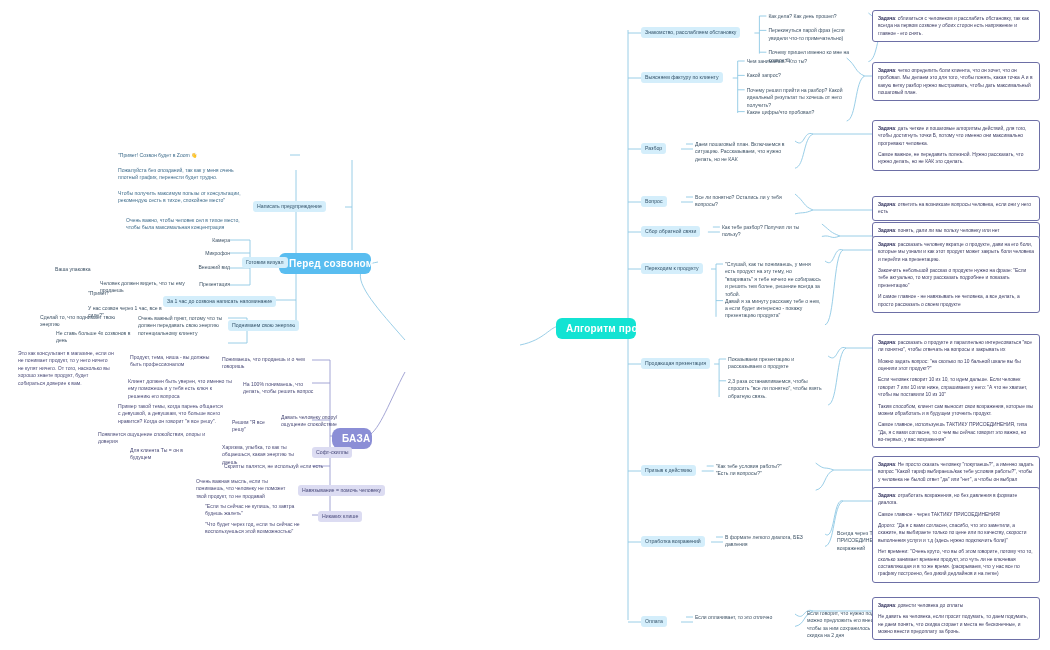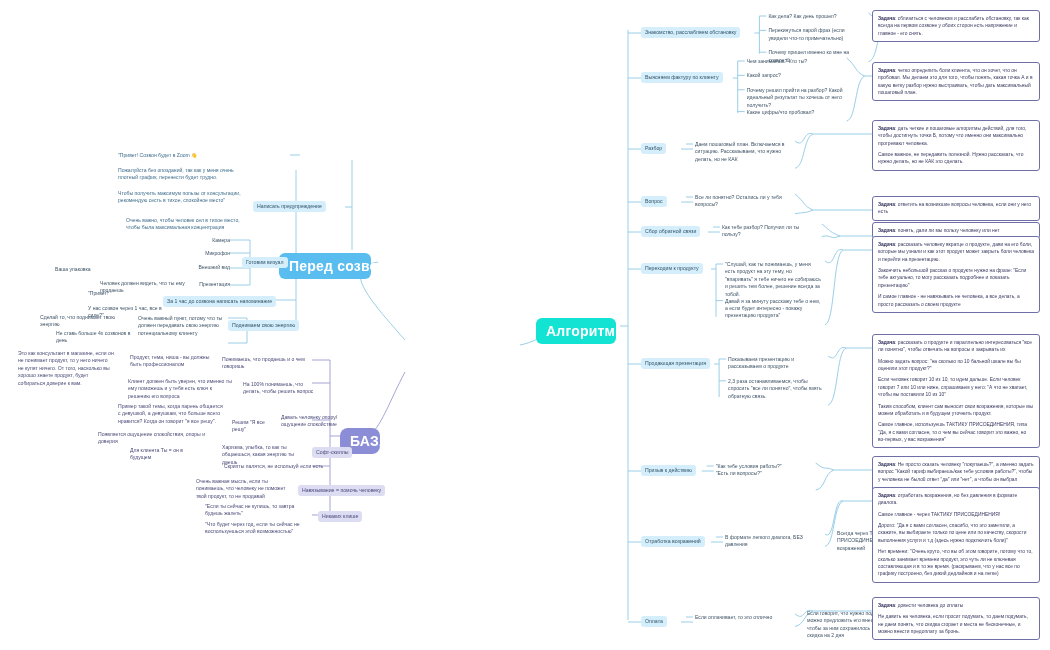--- a/index.html
+++ b/index.html
@@ -10,21 +10,21 @@
   svg.wires{position:absolute;left:0;top:0;width:1050px;height:650px;pointer-events:none;}
 
   .node{position:absolute;box-sizing:border-box;}
 
   
   .root{background:#8ee0a4;border-radius:7px;color:#ffffff;
         font-size:14.5px;font-weight:bold;line-height:1.25;
         text-align:center;padding:9px 12px;letter-spacing:.2px;}
 
   
-  .pill{border-radius:6px;color:#ffffff;font-size:14px;font-weight:bold;
+  .pill{border-radius:6px;color:#ffffff;font-size:10px;font-weight:bold;
         text-align:center;padding:5px 10px;letter-spacing:.2px;white-space:nowrap;}
   .pill.blue{background:#59bdf0;}
   .pill.cyan{background:#13e3d3;}
   .pill.violet{background:#8b8ed6;}
 
   
   .chip{background:#d4eefb;color:#35546b;border-radius:3px;
         font-size:5.2px;padding:2px 4px;white-space:nowrap;line-height:1.3;}
   .chip.v{background:#dcdcf2;color:#494a7a;}
 
@@ -143,25 +143,25 @@
         <path d="M795,614 C805,622 803,607 813,611 C803,615 805,624.4 795,626.4"></path>
         <path d="M813,611 L872,611"></path>
       </g>
     </svg>
 
 
   <div class="node pill blue" style="left:279px;top:253px;width:92px;">
     <span>Перед созвоном</span>
   </div>
 
-  <div class="node pill violet" style="left:340px;top:428px;width:40px;border-radius:8px;">
+  <div class="node pill violet" style="left:332px;top:428px;width:40px;border-radius:8px;">
     <span>БАЗА</span>
   </div>
 
-  <div class="node pill cyan" style="left:536px;top:318px;width:80px;">
+  <div class="node pill cyan" style="left:556px;top:318px;width:80px;">
     <span>Алгоритм проведения</span>
   </div>
 
   <div class="node chip" style="left:253px;top:201px;">
     <span>Написать предупреждение</span>
   </div>
 
   <div class="node txt blueish" style="left:118px;top:152px;width:128px;">"Привет! Созвон будет в Zoom 👋</div>
   <div class="node txt blueish" style="left:118px;top:167px;width:128px;">Пожалуйста без опозданий, так как у меня очень плотный график, перенести будет трудно.</div>
   <div class="node txt blueish" style="left:118px;top:190px;width:128px;">Чтобы получить максимум пользы от консультации, рекомендую сесть в тихое, спокойное место"</div>

